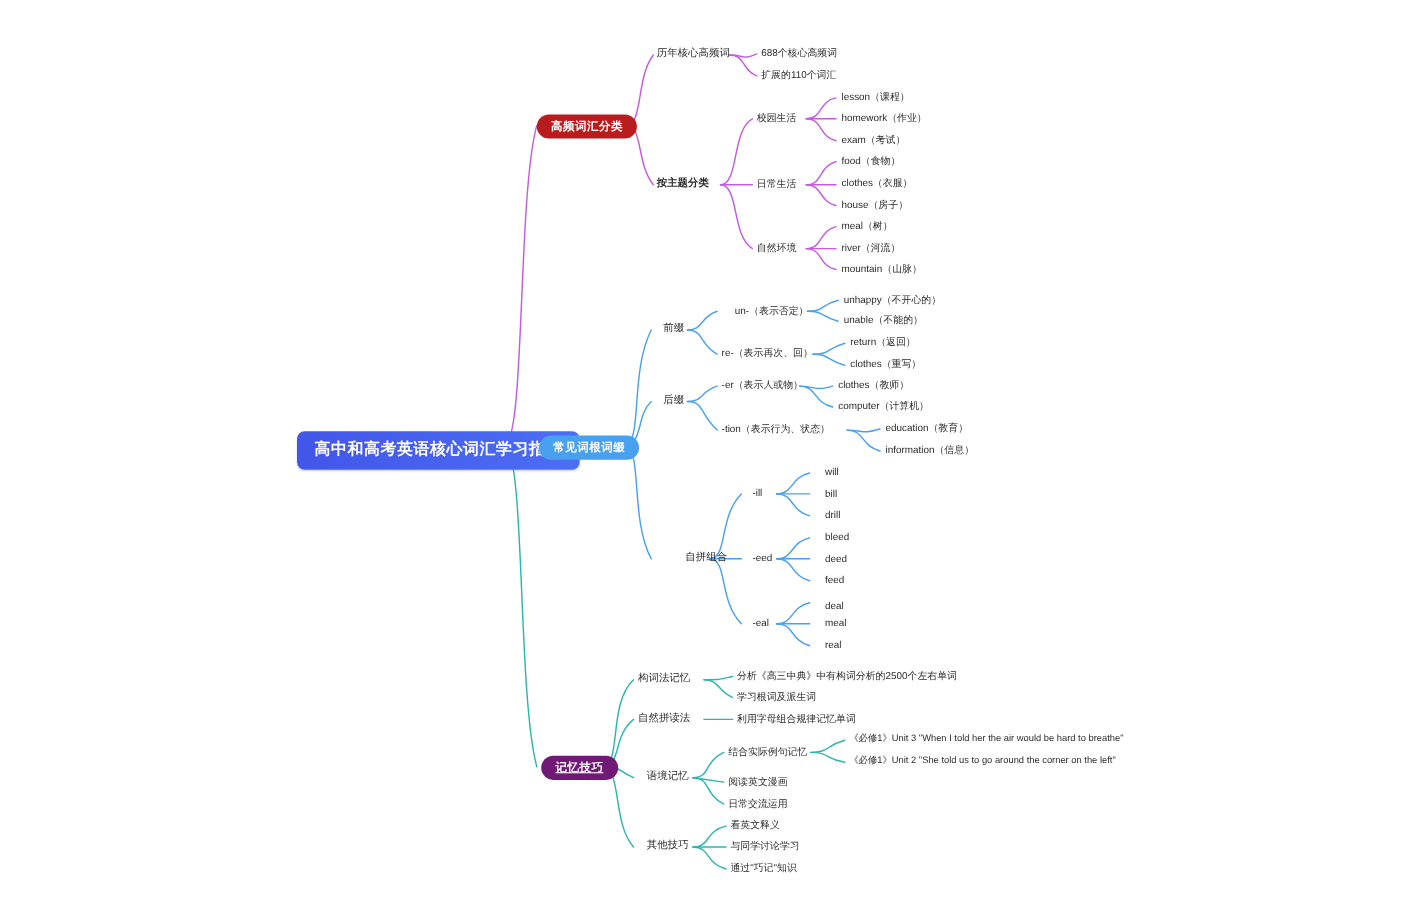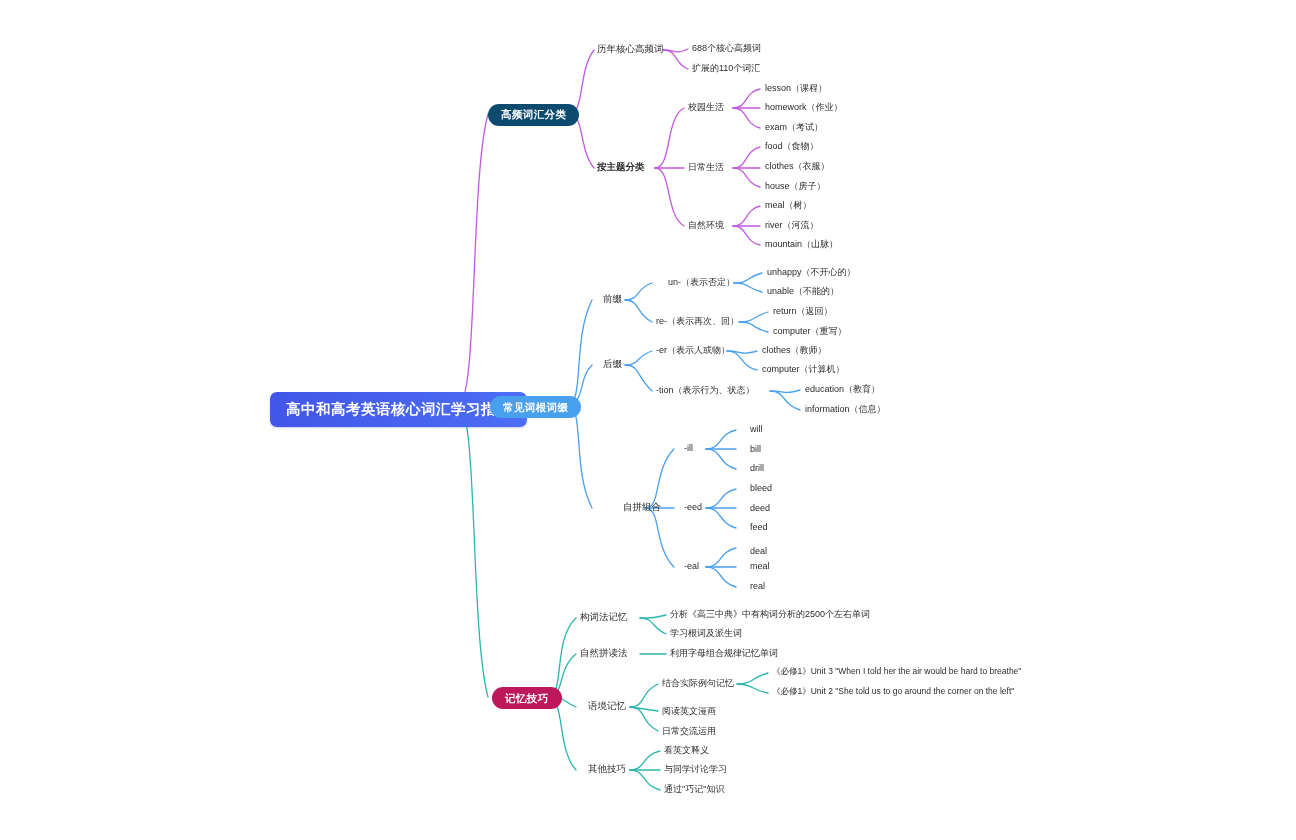--- a/index.html
+++ b/index.html
@@ -44,23 +44,23 @@
     box-shadow: 0 1px 2px rgba(40,60,180,0.25);
   }
   .pill {
     color: #ffffff;
     font-size: 10.5px;
     font-weight: bold;
     padding: 5px 13px;
     border-radius: 11px;
     letter-spacing: 0.4px;
   }
-  .pill-purple { background: #0c4a6e; font-family: Liberation Mono, monospace; }
+  .pill-purple { background: #b91c1c; }
   .pill-blue   { background: #49a0ee; }
-  .pill-teal   { background: #be185d; }
+  .pill-teal   { background: #701a75; text-decoration: underline; }
 
   .lvl2 {
     font-size: 9.5px;
     color: #2b2b2b;
   }
   .lvl3 {
     font-size: 9px;
     color: #2b2b2b;
   }
   .leaf-en {
@@ -194,21 +194,21 @@
   <div class="node leaf-en" style="left:765px; top:220px;">river（河流）</div>
   <div class="node leaf-en" style="left:765px; top:239px;">mountain（山脉）</div>
 
   <div class="node lvl2" style="left:603px; top:294px;">前缀</div>
   <div class="node lvl3" style="left:656px; top:277px;padding-left:12px;">un-（表示否定）</div>
   <div class="node leaf-en" style="left:767px; top:267px;">unhappy（不开心的）</div>
   <div class="node leaf-en" style="left:767px; top:286px;">unable（不能的）</div>
 
   <div class="node lvl3" style="left:656px; top:316px;">re-（表示再次、回）</div>
   <div class="node leaf-en" style="left:773px; top:306px;">return（返回）</div>
-  <div class="node leaf-en" style="left:773px; top:326px;">computer（重写）</div>
+  <div class="node leaf-en" style="left:773px; top:326px;">clothes（重写）</div>
 
   <div class="node lvl2" style="left:603px; top:359px;">后缀</div>
   <div class="node lvl3" style="left:656px; top:345px;">-er（表示人或物）</div>
   <div class="node leaf-en" style="left:762px; top:345px;">clothes（教师）</div>
   <div class="node leaf-en" style="left:762px; top:364px;">computer（计算机）</div>
 
   <div class="node lvl3" style="left:656px; top:385px;">-tion（表示行为、状态）</div>
   <div class="node leaf-en" style="left:805px; top:384px;">education（教育）</div>
   <div class="node leaf-en" style="left:805px; top:404px;">information（信息）</div>
 

